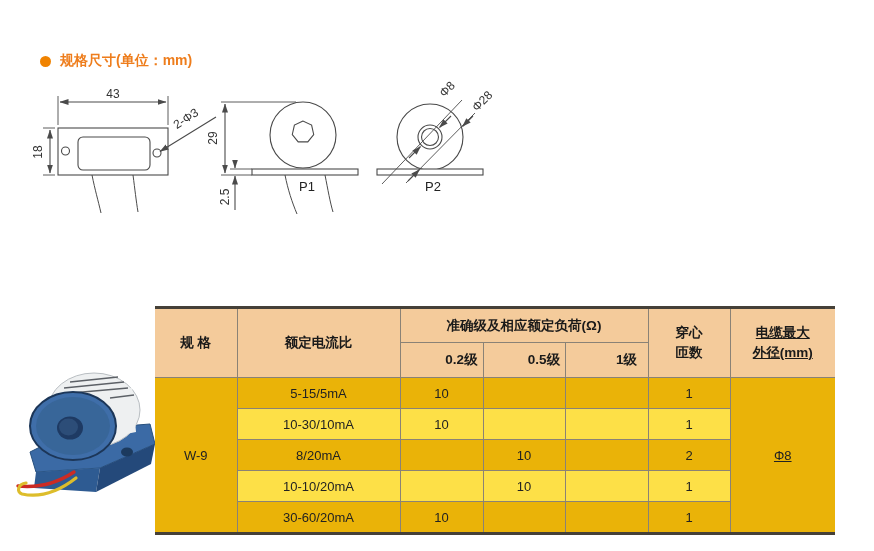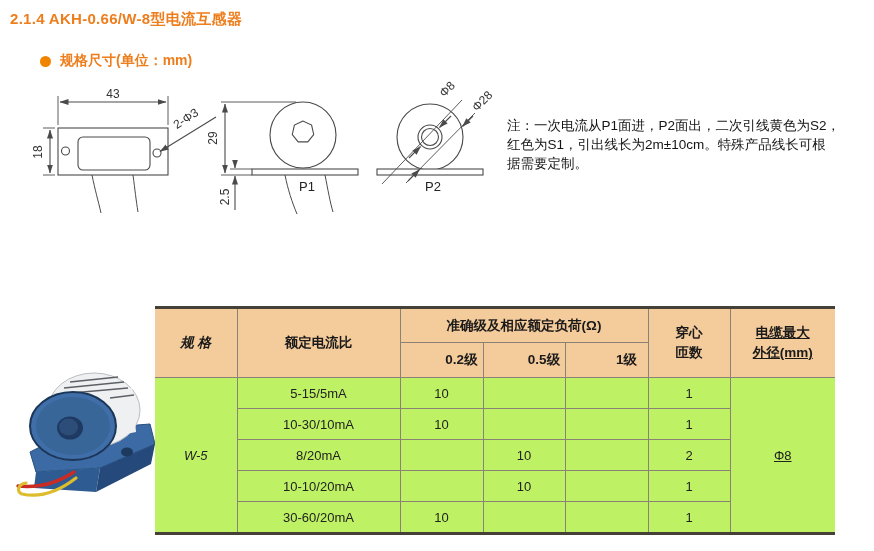--- a/index.html
+++ b/index.html
@@ -33,32 +33,31 @@
     font-size:13px; color:#222;
   }
   .spec-table th, .spec-table td {
     border:1px solid #8a8276; text-align:center; vertical-align:middle; padding:0;
   }
   .spec-table th {
     background:#f4cb9b; font-weight:bold; color:#1a1a1a; font-size:13.5px;
   }
   .spec-table thead tr.h1 th { height:33px; }
   .spec-table thead tr.h2 th { height:34px;padding-left:40px; }
-  .spec-table tbody td { height:30px; background:#bef264; }
-  .spec-table tbody tr.alt td { background:#bef264; }
-  .b-l { border-left:none !important;font-style:italic; }
+  .spec-table tbody td { height:30px; background:#eab308; }
+  .spec-table tbody tr.alt td { background:#fde047; }
+  .b-l { border-left:none !important; }
   .b-r { border-right:none !important;text-decoration:underline; }
   .pre { white-space:pre-line; line-height:20px; }
 </style>
 </head>
 <body>
 
 <div class="page">
 
-  <h1 class="title">2.1.4 AKH-0.66/W-8型电流互感器</h1>
 
   <div class="section-heading sh1">
     <span class="dot"></span>
     <span>规格尺寸(单位：mm)</span>
   </div>
 
   <svg class="drawings" width="485" height="165" viewBox="0 0 485 165">
     <defs>
       <marker id="arrow" markerWidth="9" markerHeight="7" refX="8.5" refY="3" orient="auto-start-reverse" markerUnits="userSpaceOnUse">
         <path d="M0,0 L9,3 L0,6 Z" fill="#4a4a4a"></path>
@@ -121,23 +120,20 @@
     <text x="12" y="72" text-anchor="middle" transform="rotate(-90 12 72)">18</text>
     <text x="158" y="42" text-anchor="middle" transform="rotate(-33 158 42)">2-Φ3</text>
     <text x="187" y="58" text-anchor="middle" transform="rotate(-90 187 58)">29</text>
     <text x="199" y="117" text-anchor="middle" transform="rotate(-90 199 117)">2.5</text>
     <text class="view-label" x="277" y="111" text-anchor="middle">P1</text>
     <text x="420" y="12" text-anchor="middle" transform="rotate(-45 420 12)">Φ8</text>
     <text x="455" y="24" text-anchor="middle" transform="rotate(-45 455 24)">Φ28</text>
     <text class="view-label" x="403" y="111" text-anchor="middle">P2</text>
   </svg>
 
-  <div class="note">注：一次电流从P1面进，P2面出，二次引线黄色为S2，
-红色为S1，引出线长为2m±10cm。特殊产品线长可根
-据需要定制。</div>
 
 
   <svg class="photo" width="152" height="162" viewBox="0 0 152 162">
     <g>
       <polygon points="16,92 60,70 136,64 141,84 86,108 22,112" fill="#3b6aa5" stroke="#27507e" stroke-width="1"></polygon>
       <polygon points="22,112 86,108 82,132 20,128" fill="#2e5b92"></polygon>
       <polygon points="86,108 141,84 137,104 82,132" fill="#24497a"></polygon>
       <ellipse cx="113" cy="92" rx="6" ry="4.5" fill="#1c3a5e"></ellipse>
     </g>
     <g>
@@ -181,21 +177,21 @@
 外径(mm)</th>
       </tr>
       <tr class="h2">
         <th>0.2级</th>
         <th>0.5级</th>
         <th>1级</th>
       </tr>
     </thead>
     <tbody>
       <tr>
-        <td rowspan="5" class="b-l">W-5</td>
+        <td rowspan="5" class="b-l">W-9</td>
         <td>5-15/5mA</td>
         <td>10</td>
         <td></td>
         <td></td>
         <td>1</td>
         <td rowspan="5" class="b-r">Φ8</td>
       </tr>
       <tr class="alt">
         <td>10-30/10mA</td>
         <td>10</td>

